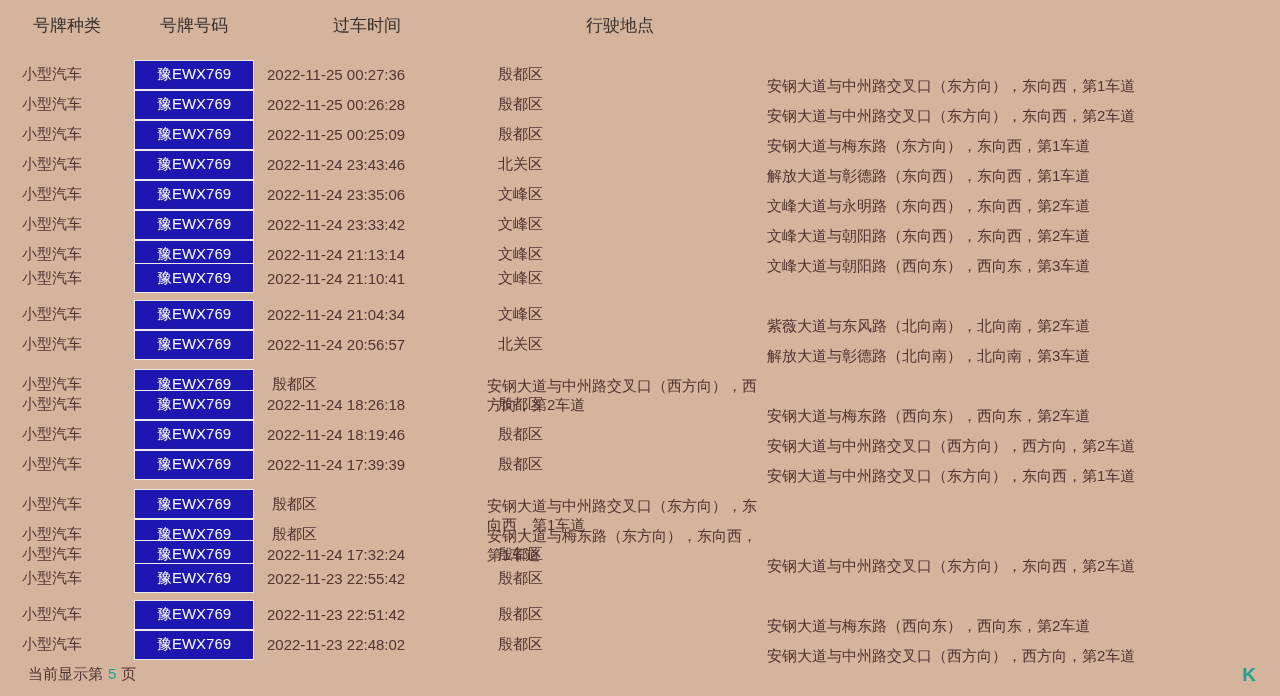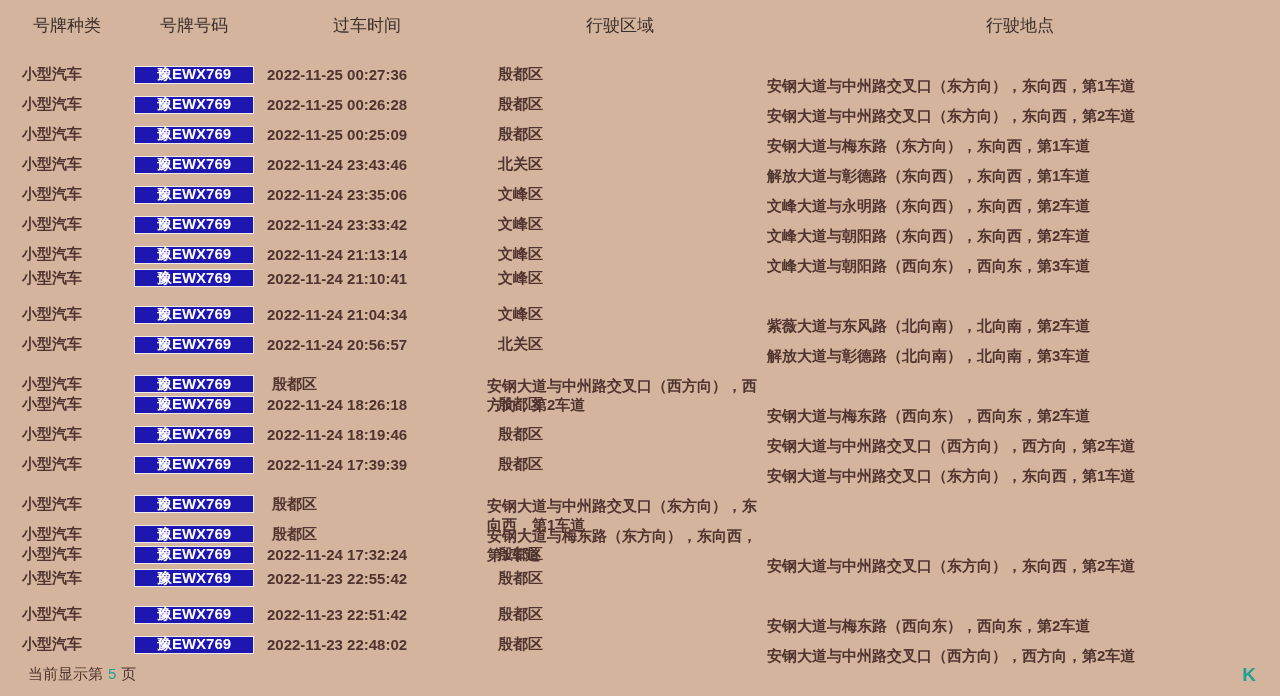--- a/index.html
+++ b/index.html
@@ -15,41 +15,40 @@
     font-family: "Liberation Sans", "DejaVu Sans", sans-serif;
     color: var(--text, #503430);
   }
   .table {
     padding-top: 13px;
   }
   .grid-row {
     display: grid;
     grid-template-columns: 134px 120px 226px 280px 1fr;
     align-items: center;
-    font-weight: bold;
   }
   .header-row {
     height: 24px;
     margin-bottom: 16px;
     font-weight: normal;
     font-size: 17px;
     color: var(--header-text, #3a2f2b);
   }
   .header-row .hcell {
     text-align: center;
   }
   .data-row {
     height: 30px;
     font-size: 15px;
   }
   .cell-type {
     padding-left: 22px;
   }
   .cell-plate-wrap {
-    height: 18px;
+    height: 30px;
   }
   .plate-box {
     box-sizing: border-box;
     width: 100%;
     height: 100%;
     background: var(--plate-bg, #1d16b0);
     border: 1px solid #efece8;
     color: var(--plate-text, #ffffff);
     display: flex;
     align-items: center;
@@ -87,21 +86,20 @@
 </style>
 </head>
 <body>
 
 <div class="table">
 
   <div class="grid-row header-row">
     <div class="hcell">号牌种类</div>
     <div class="hcell">号牌号码</div>
     <div class="hcell">过车时间</div>
-    <div class="hcell">行驶区域</div>
     <div class="hcell">行驶地点</div>
   </div>
 
   <div id="rows-container">
   <div class="grid-row data-row">
     <div class="cell-type">小型汽车</div>
     <div class="cell-plate-wrap">
       <div class="plate-box">豫EWX769</div>
     </div>
     <div class="cell-time">2022-11-25 00:27:36</div>

